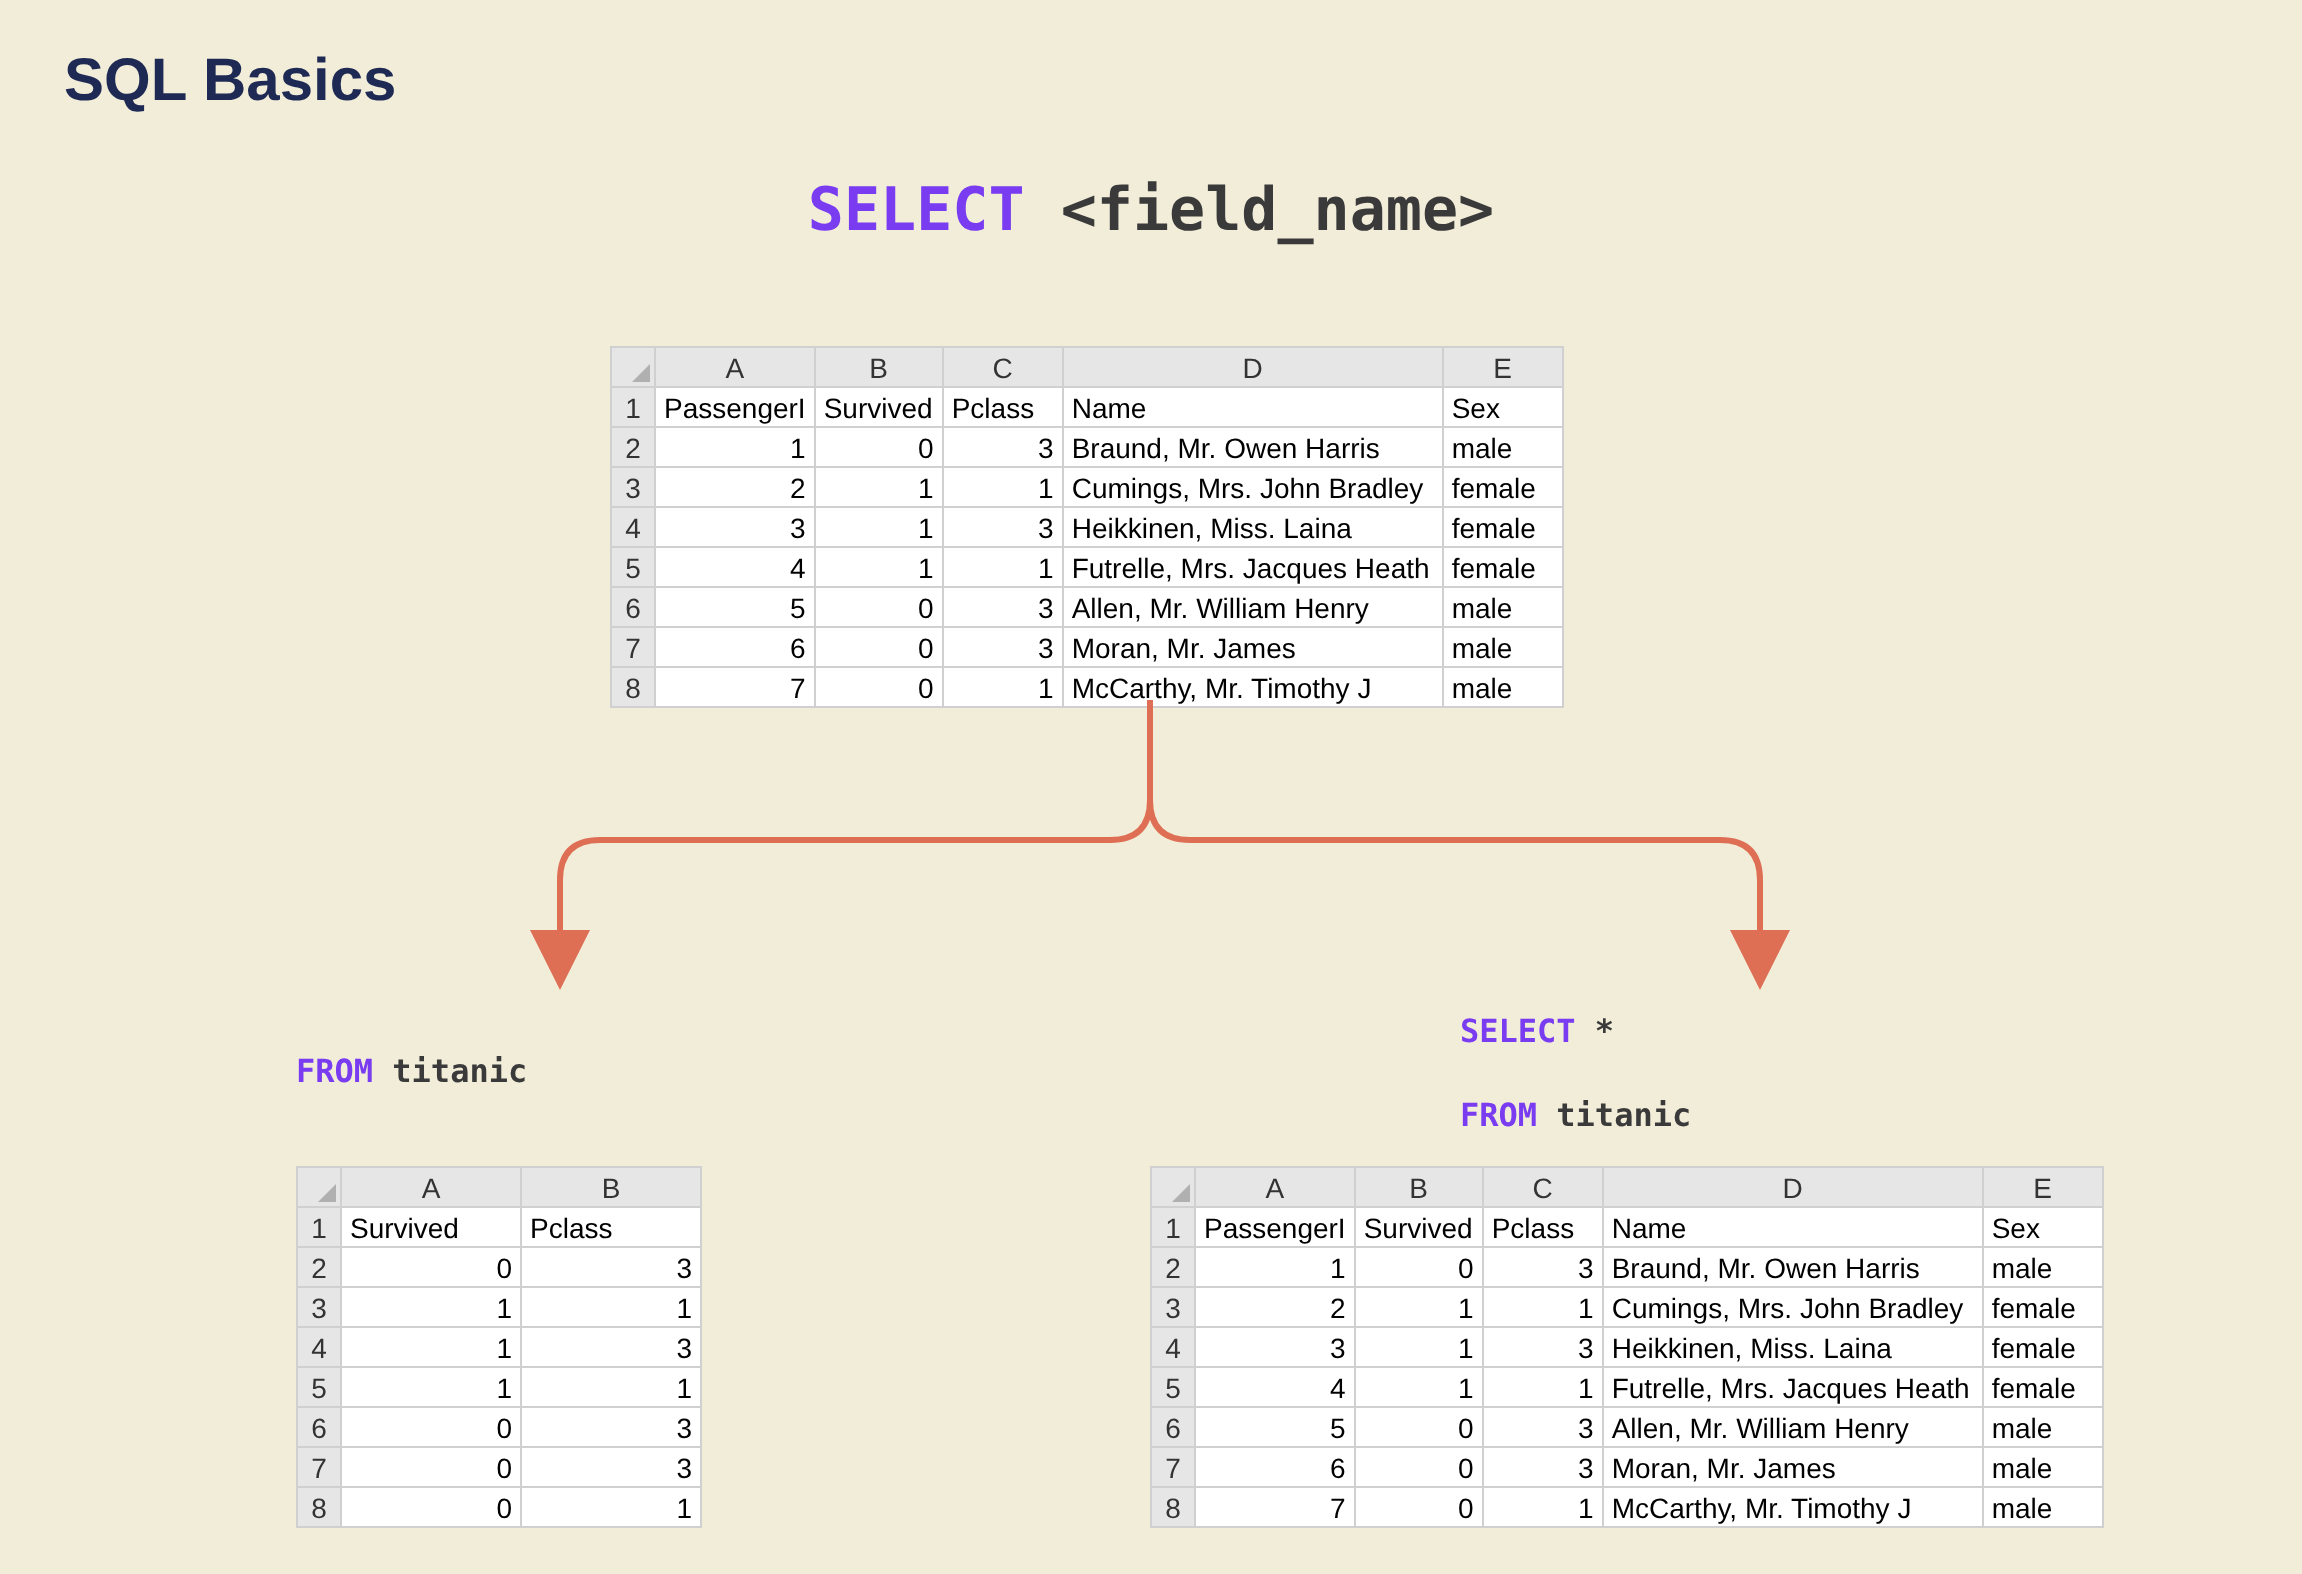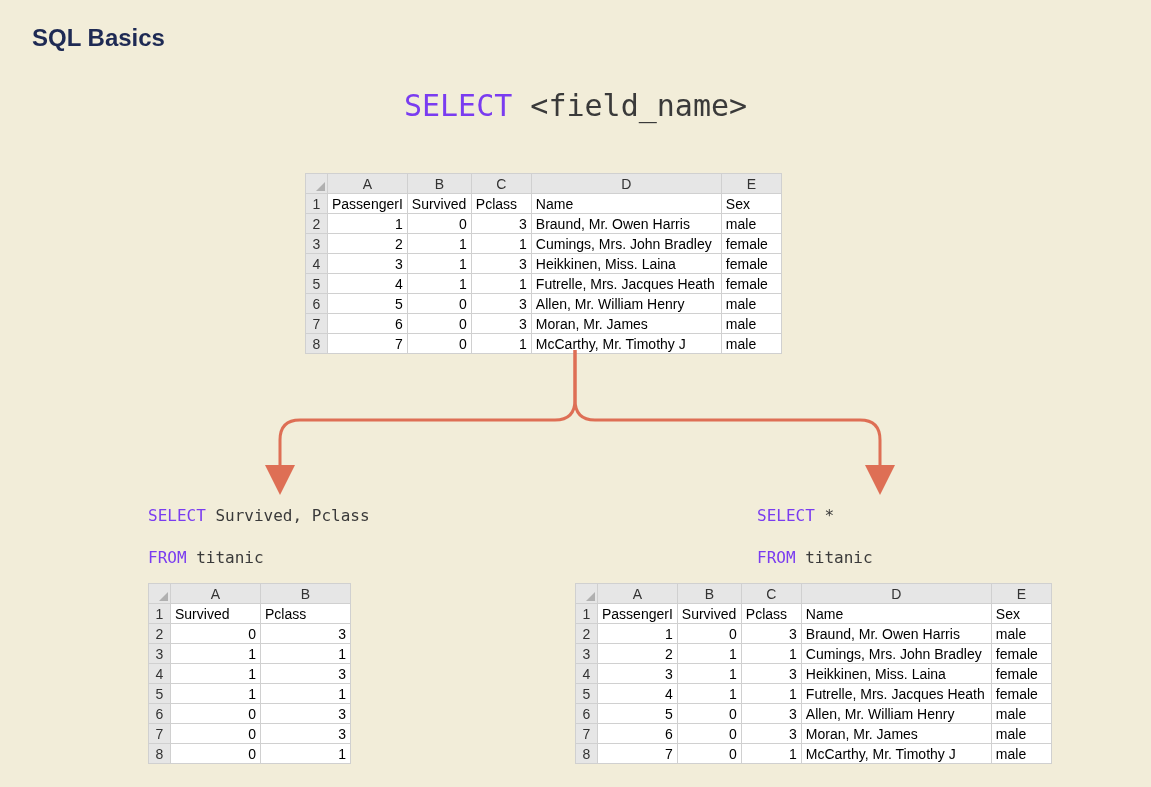--- a/index.html
+++ b/index.html
@@ -8,27 +8,27 @@
     height: 787px;
     background: #f2edd9;
     font-family: Arial, Helvetica, sans-serif;
     position: relative;
     overflow: hidden;
   }
   .page-title {
     position: absolute;
     top: 24px;
     left: 32px;
-    font-size: 24px;
+    font-size: 30px;
     font-weight: 700;
     color: #1e2a54;
   }
   .code-block {
     font-family: 'DejaVu Sans Mono', Consolas, 'Courier New', monospace;
-    font-weight: 400;
+    font-weight: 700;
     line-height: 1.35;
   }
   .top-code {
     position: absolute;
     top: 86px;
     left: 0;
     width: 100%;
     text-align: center;
     font-size: 30px;
   }
@@ -79,21 +79,20 @@
     position: absolute;
     top: 505px;
     left: 148px;
     font-size: 16px;
   }
   .right-code {
     position: absolute;
     top: 505px;
     left: 730px;
     font-size: 16px;
-    margin-left: 27px;
   }
   .code-line2 { margin-top: 20px; }
   .left-table-wrap {
     position: absolute;
     top: 583px;
     left: 148px;
   }
   .right-table-wrap {
     position: absolute;
     top: 583px;
@@ -202,23 +201,20 @@
   <defs>
     <marker id="ah" markerWidth="10" markerHeight="10" refX="5" refY="5" orient="auto">
       <path d="M0,0 L10,5 L0,10 Z" fill="#de6f55"></path>
     </marker>
   </defs>
   <path d="M375,0 L375,50 Q375,70 355,70 L100,70 Q80,70 80,90 L80,130" fill="none" stroke="#de6f55" stroke-width="3" marker-end="url(#ah)"></path>
   <path d="M375,0 L375,50 Q375,70 395,70 L660,70 Q680,70 680,90 L680,130" fill="none" stroke="#de6f55" stroke-width="3" marker-end="url(#ah)"></path>
 </svg>
 
 <div class="left-code code-block">
-  <div>
-    <span class="kw">SELECT</span><span class="code-rest"> Survived, Pclass</span>
-  </div>
   <div class="code-line2">
     <span class="kw">FROM</span><span class="code-rest"> titanic</span>
   </div>
 </div>
 
 <div class="right-code code-block">
   <div>
     <span class="kw">SELECT</span><span class="code-rest"> *</span>
   </div>
   <div class="code-line2">

